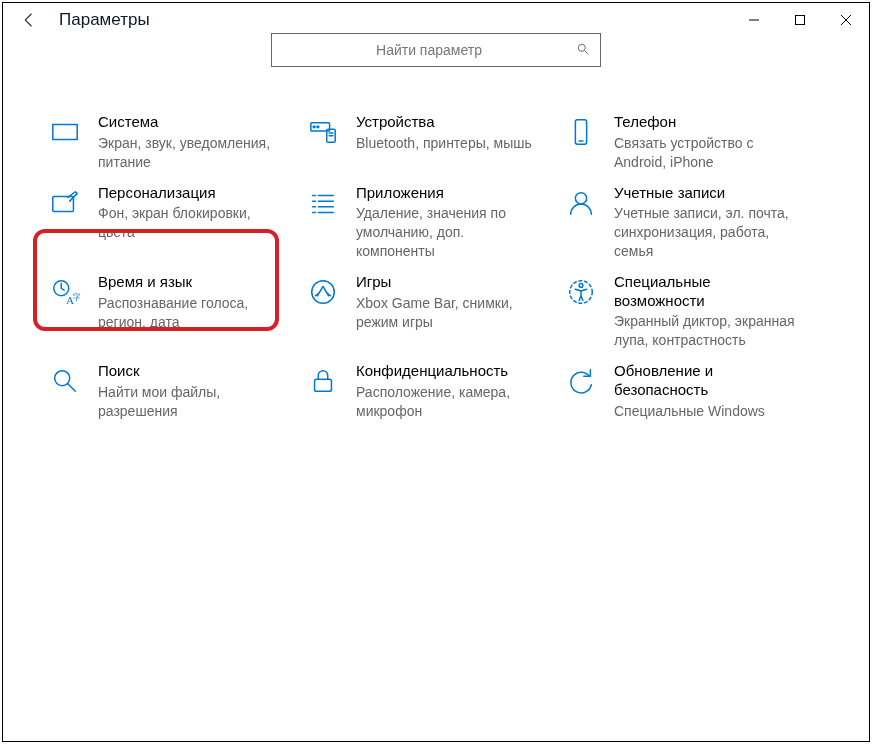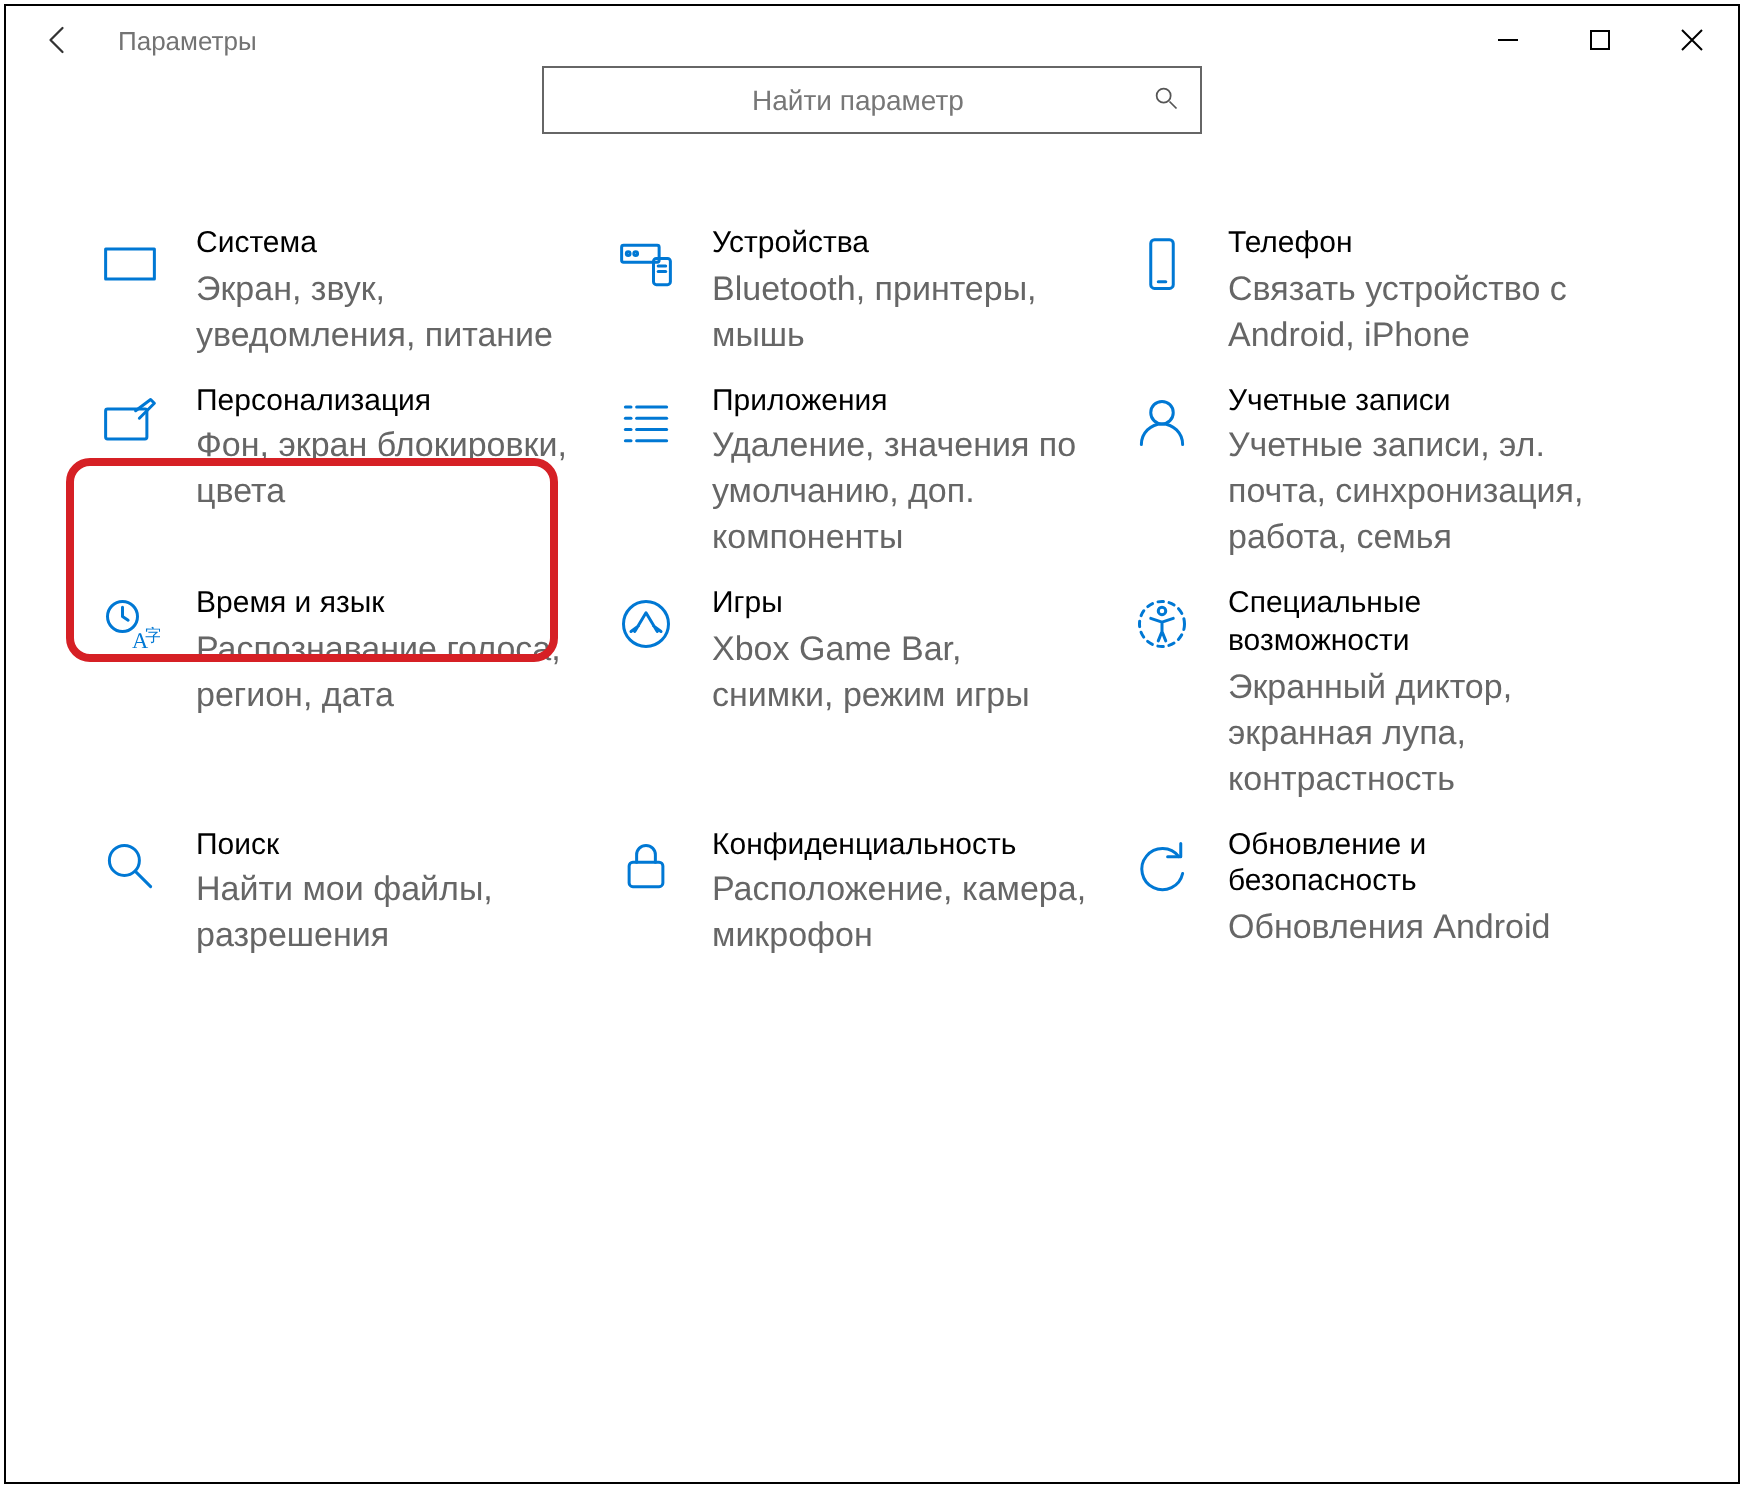--- a/index.html
+++ b/index.html
@@ -27,22 +27,22 @@
     position: relative;
   }
   .back-btn {
     width: 28px; height: 28px;
     display: flex; align-items: center; justify-content: center;
     margin-right: 16px;
     font-size: 16px;
     cursor: pointer;
   }
   .title-text {
-    font-size: 13px;
-    color: #737373;
+    font-size: 17px;
+    color: #0f172a;
   }
   .win-controls {
     position: absolute;
     right: 0; top: 0;
     display: flex;
     height: 34px;
   }
   .win-ctrl {
     width: 46px; height: 34px;
     display: flex; align-items: center; justify-content: center;
@@ -95,21 +95,21 @@
   .tile-icon svg { width: 30px; height: 30px; }
   .st { stroke: #0078d4; stroke-width: 1.6; fill: none; stroke-linecap: round; stroke-linejoin: round; }
   .tile-text { flex: 1; padding-right: 6px; }
   .tile-title {
     font-size: 15px;
     color: #000;
     line-height: 1.25;
     margin-bottom: 2px;
   }
   .tile-desc {
-    font-size: 17px;
+    font-size: 14px;
     color: #666;
     line-height: 1.35;
   }
   
   .highlight {
     position: absolute;
     border: 4px solid #d62025;
     border-radius: 12px;
     pointer-events: none;
   }
@@ -317,21 +317,21 @@
 
     <div class="tile">
       <div class="tile-icon">
         <svg viewBox="0 0 32 32">
           <path d="M25 11 a11 11 0 1 0 2 9" class="st"></path>
           <path d="M26 4 v7 h-7" class="st"></path>
         </svg>
       </div>
       <div class="tile-text">
         <div class="tile-title">Обновление и безопасность</div>
-        <div class="tile-desc">Обновления Android</div>
+        <div class="tile-desc">Специальные Windows</div>
       </div>
     </div>
 
   </div>
 
   <div class="highlight" style="left:30px; top:226px; width:246px; height:102px;"></div>
 
 </div>
 
 </body></html>

